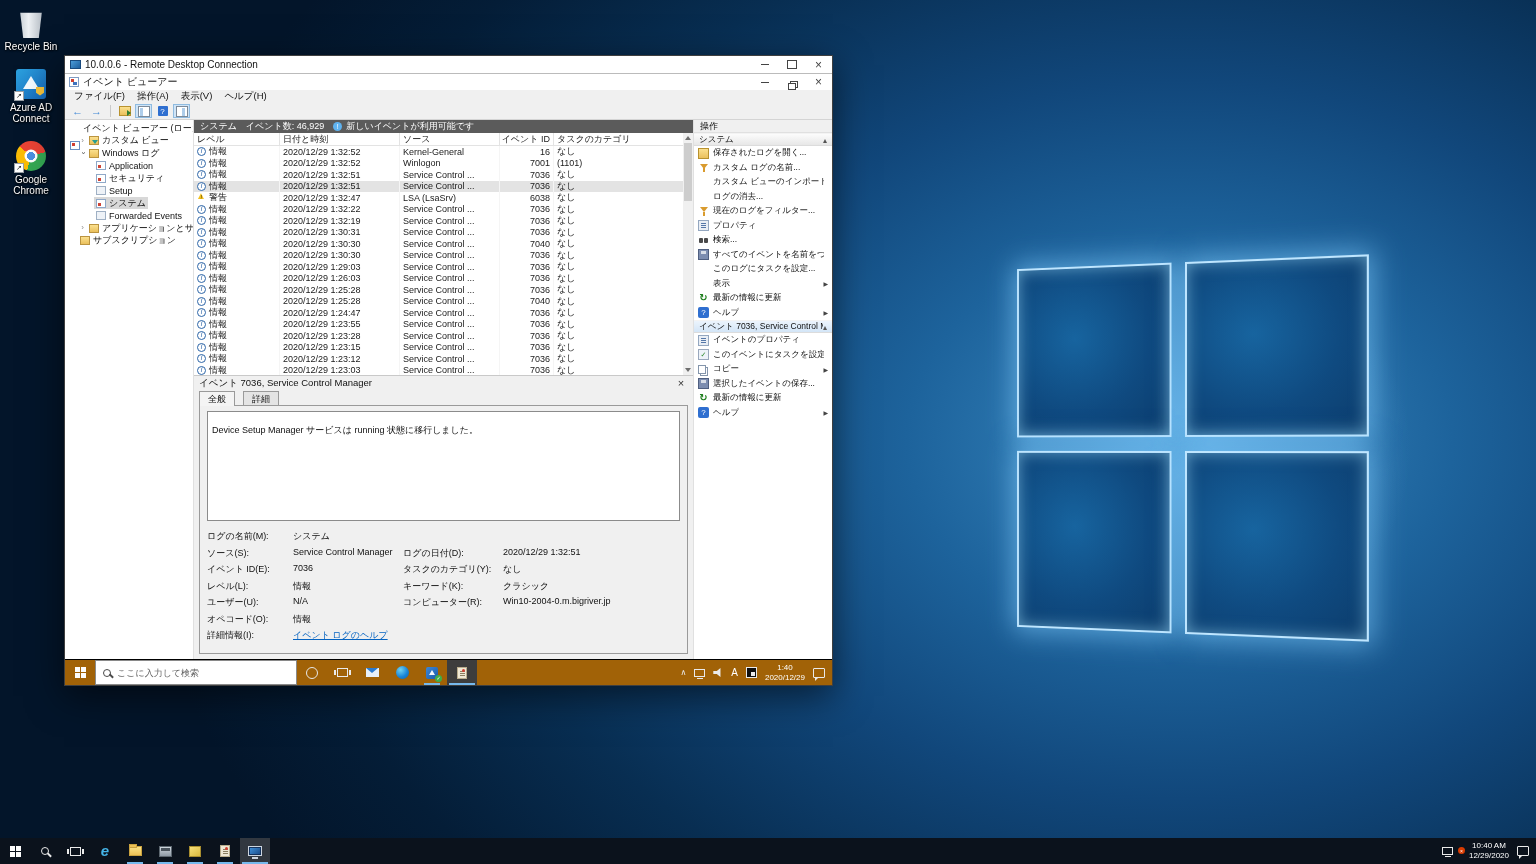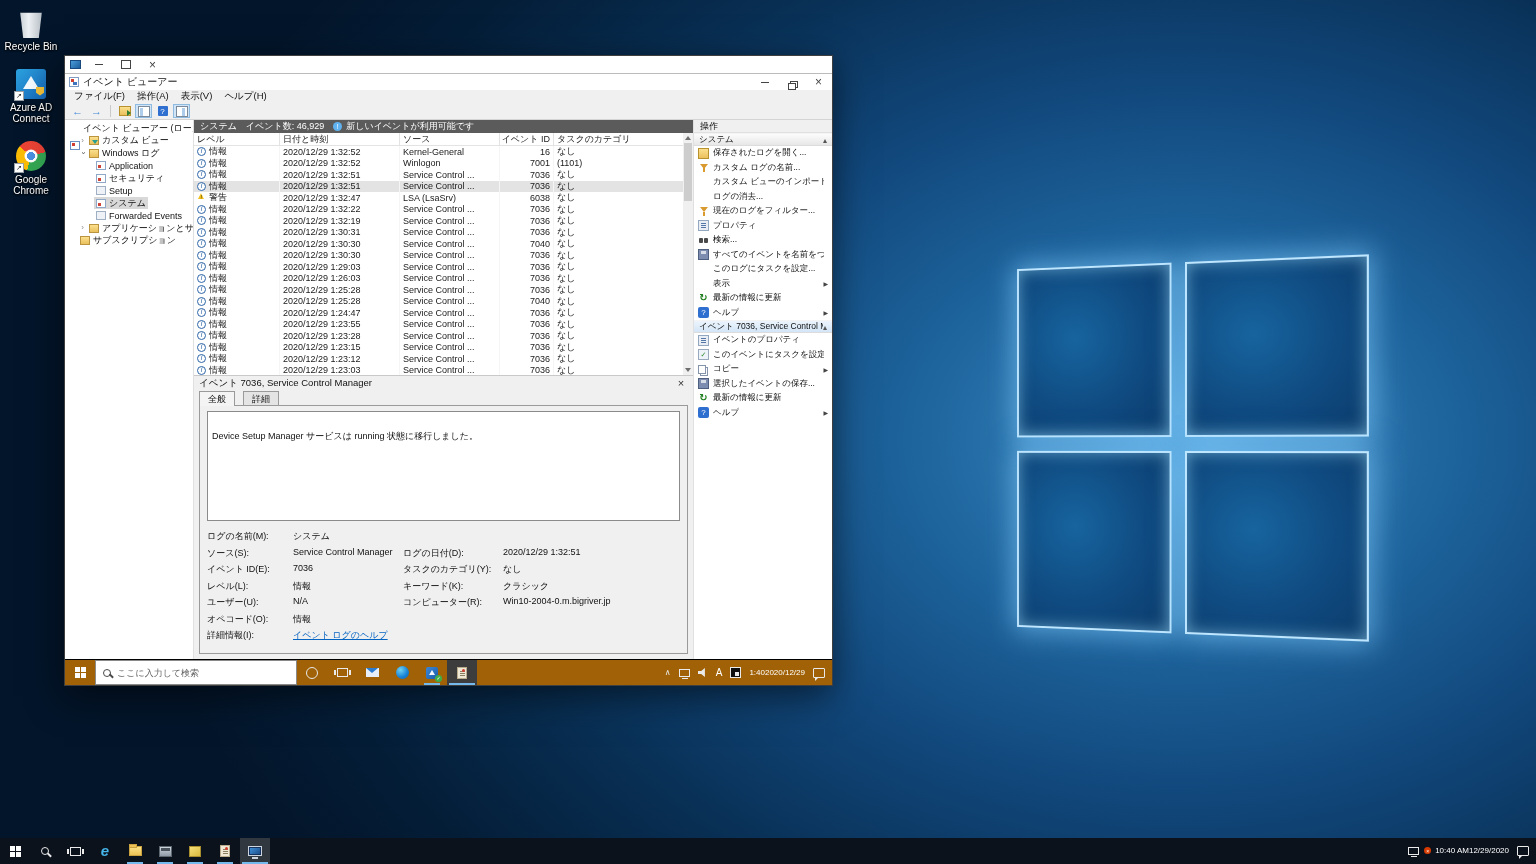--- a/index.html
+++ b/index.html
@@ -123,21 +123,21 @@
   .sb-thumb{position:absolute;left:1px;right:1px;top:0;height:58px;background:#cdcdcd}
 
   
   .detail{flex:1;display:flex;flex-direction:column;background:#f0f0f0;min-height:0;font-size:9px;color:#111}
   .d-header{height:14px;flex:none;display:flex;align-items:center;padding:0 5px;font-size:9.5px}
   .d-close{margin-left:auto;width:14px;text-align:center;font-size:11px;color:#333;line-height:1}
   .d-tabs{display:flex;padding-left:5px;height:15px;flex:none;align-items:flex-end;gap:8px;position:relative;z-index:2}
   .d-tab{padding:1px 8px 0 8px;height:14px;border:1px solid #9a9a9a;border-bottom:none;background:#e4e4e4;font-size:9px}
   .d-tab.active{background:#f4f4f4;height:15px;margin-bottom:-1px}
   .d-body{flex:1;border:1px solid #9a9a9a;margin:0 5px 5px 5px;background:#f0f0f0;padding:5px 7px;min-height:0;display:flex;flex-direction:column}
-  .d-msg{height:110px;flex:none;background:#fff;border:1px solid #8b8b8b;padding:18px 4px}
+  .d-msg{height:110px;flex:none;background:#fff;border:1px solid #8b8b8b;padding:12px 4px}
   .d-fields{margin-top:9px;display:flex;flex-direction:column;gap:3.5px}
   .fr{display:flex;white-space:nowrap}
   .fl{width:86px;flex:none}
   .fv{width:110px;flex:none;overflow:visible}
   .fl2{width:100px;flex:none}
   .fv2{flex:1}
   .d-link{color:#0563c1;text-decoration:underline}
 
   
   .actions{width:138px;flex:none;background:#fff;display:flex;flex-direction:column;font-size:8.5px;color:#111}
@@ -200,21 +200,21 @@
   .tr-chevron{font-size:8px}
   .tr-net{width:11px;height:8px;border:1px solid #eaeaea;position:relative}
   .tr-net::after{content:"";position:absolute;left:2px;bottom:-3px;width:6px;height:1px;background:#eaeaea}
   .tr-vol{width:10px;height:9px;background:#eaeaea;clip-path:polygon(0 32%,35% 32%,72% 0,72% 100%,35% 68%,0 68%)}
   .vol-wrap{position:relative}
   .vol-badge{position:absolute;right:-4px;bottom:-3px;width:7px;height:7px;background:#d83b01;border-radius:50%;color:#fff;font-size:5px;display:flex;align-items:center;justify-content:center}
   .vol-badge::before{content:"\00d7"}
   .tr-ime-a{font-size:10px;color:#fff}
   .tr-ime-mode{width:11px;height:11px;background:#0f0f0f;border:1px solid #eaeaea;position:relative}
   .tr-ime-mode::after{content:"";position:absolute;right:1px;bottom:1px;width:4px;height:4px;background:#eaeaea}
-  .clock{display:flex;flex-direction:row;align-items:center;font-size:8px;line-height:1.25;color:#fff}
+  .clock{display:flex;flex-direction:column;align-items:center;font-size:8px;line-height:1.25;color:#fff}
   .tr-ac{width:12px;height:10px;border:1px solid #eaeaea;border-radius:1px;position:relative}
   .tr-ac::after{content:"";position:absolute;left:1px;bottom:-4px;width:0;height:0;border-right:4px solid transparent;border-top:4px solid #eaeaea}
 
   
   .h-taskbar{position:absolute;left:0;right:0;bottom:0;height:26px;background:#0b121c;display:flex;align-items:stretch}
   .tb-ic.internet-explorer::before{content:"e";color:#45b4e8;font-size:15px;font-style:italic;font-weight:bold;line-height:1}
   .tb-ic.file-explorer{width:13px;height:10px;background:linear-gradient(#fbe287,#edc257);border:1px solid #caa23f}
   .tb-ic.file-explorer::before{content:"";position:absolute;left:-1px;top:-3px;width:6px;height:2px;background:#edc257;border:1px solid #caa23f}
   .tb-ic.server-manager{width:13px;height:11px;background:linear-gradient(#cfd6dd,#8f9aa6);border:1px solid #5d6770}
   .tb-ic.server-manager::before{content:"";position:absolute;left:1px;right:1px;top:1px;height:3px;background:#49525b}
@@ -253,20 +253,21 @@
       <div class="di-img google-chrome">
         <span class="shortcut-badge"></span>
       </div>
       <div class="di-label">Google Chrome</div>
     </div>
   </div>
 
   <div class="rdp">
     <div class="rdp-titlebar">
       <span class="rdp-ticon"></span>
+      <span class="rdp-title">10.0.0.6 - Remote Desktop Connection</span>
       <span class="win-controls">
         <span class="wc wc-min"></span>
         <span class="wc wc-max"></span>
         <span class="wc wc-close"></span>
       </span>
     </div>
 
     <div class="ev">
       <div class="ev-titlebar">
         <span class="ev-ticon"></span>

